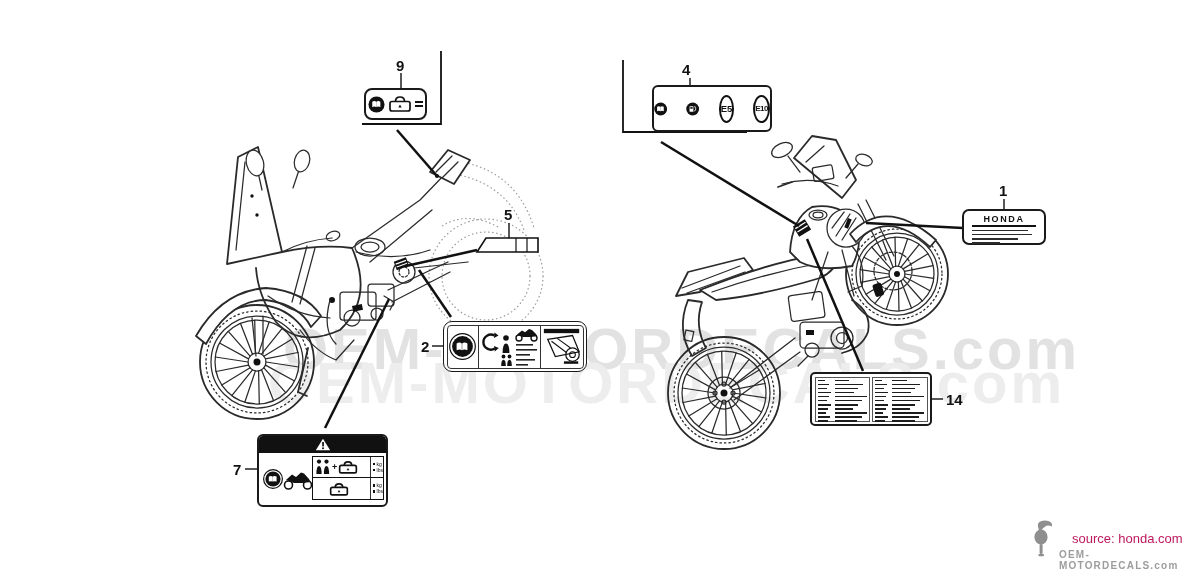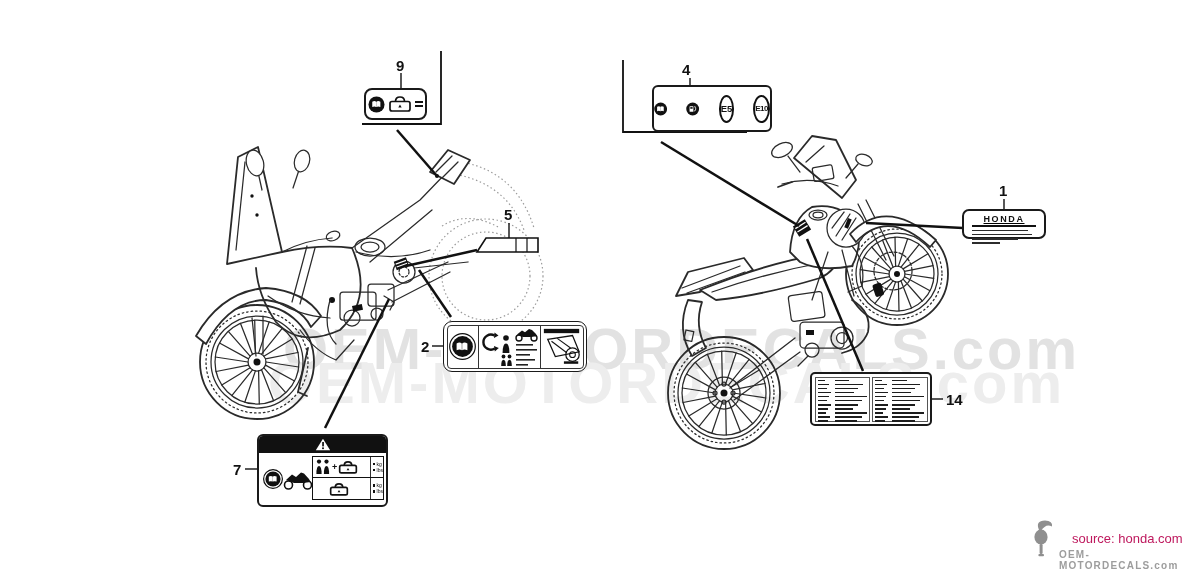--- a/index.html
+++ b/index.html
@@ -37,21 +37,21 @@
   .eq i{display:block;width:8px;height:2px;background:#111;}
 
   
   #label15{left:652px;top:85px;width:120px;height:47px;border-radius:6px;
            display:flex;align-items:center;justify-content:center;gap:19px;}
   .c-ring{width:24px;height:24px;border:2px solid #111;border-radius:50%;background:#fff;
           display:flex;align-items:center;justify-content:center;font-weight:700;color:#111;}
   .fz9{font-size:9.5px;} .fz8{font-size:8px;letter-spacing:-0.5px;text-align:center;}
 
   
-  #label1{left:962px;top:209px;width:84px;height:30px;border-radius:7px;padding:3px 8px 0;text-decoration:underline;}
+  #label1{left:962px;top:209px;width:84px;height:36px;border-radius:7px;padding:3px 8px 0;}
   #label1 .brand{font-size:9px;font-weight:700;letter-spacing:1.6px;text-align:center;color:#111;}
   #label1 .hr{height:1.6px;background:#111;margin:1px 0 3px;}
   #label1 .bar{height:1.5px;background:#2c2c2c;margin-bottom:2.8px;}
 
   
   #label7{left:257px;top:434px;width:131px;height:73px;border-radius:6px;overflow:hidden;}
   .l7-head{height:17px;background:#111;display:flex;align-items:center;justify-content:center;}
   .l7-body{position:relative;height:52px;}
   .l7-box{position:absolute;left:53px;top:3px;width:72px;height:44px;border:1.5px solid #111;
           box-sizing:border-box;}

